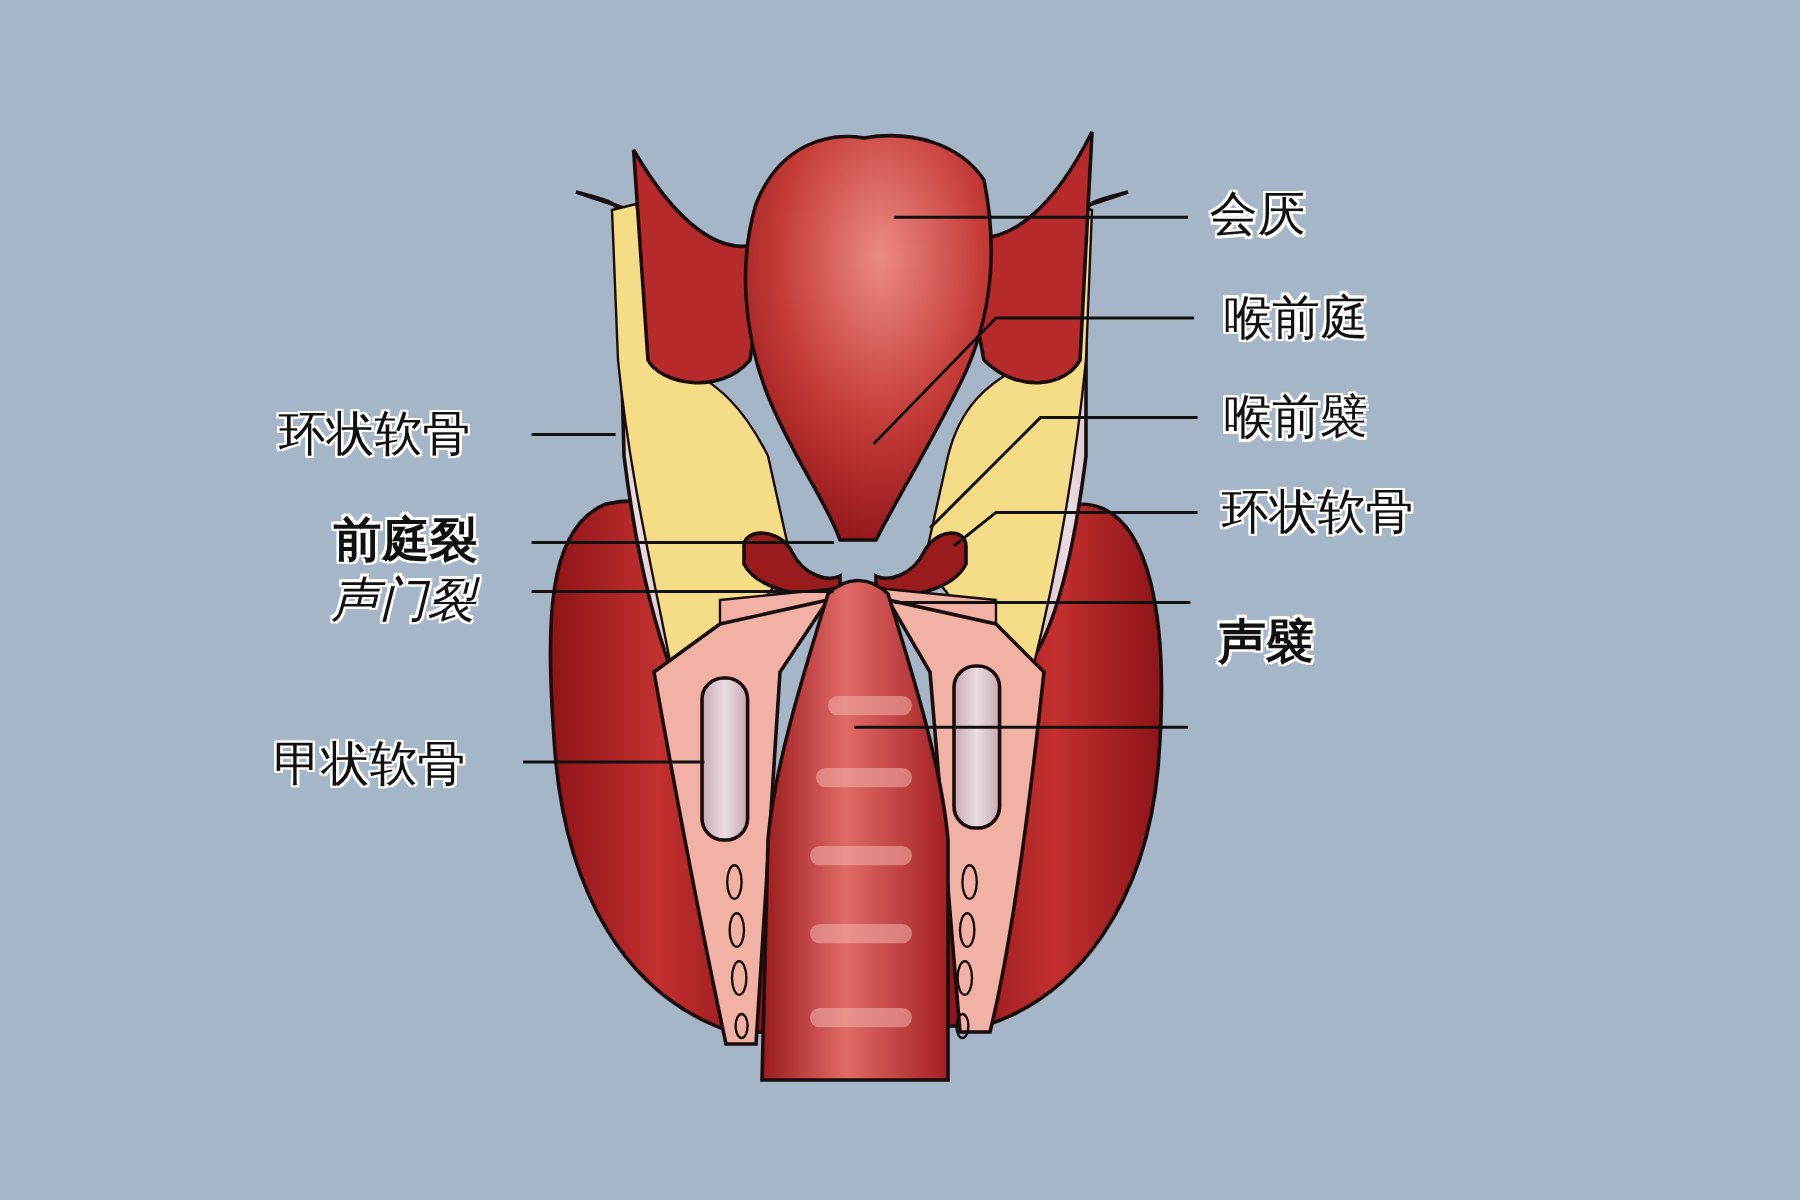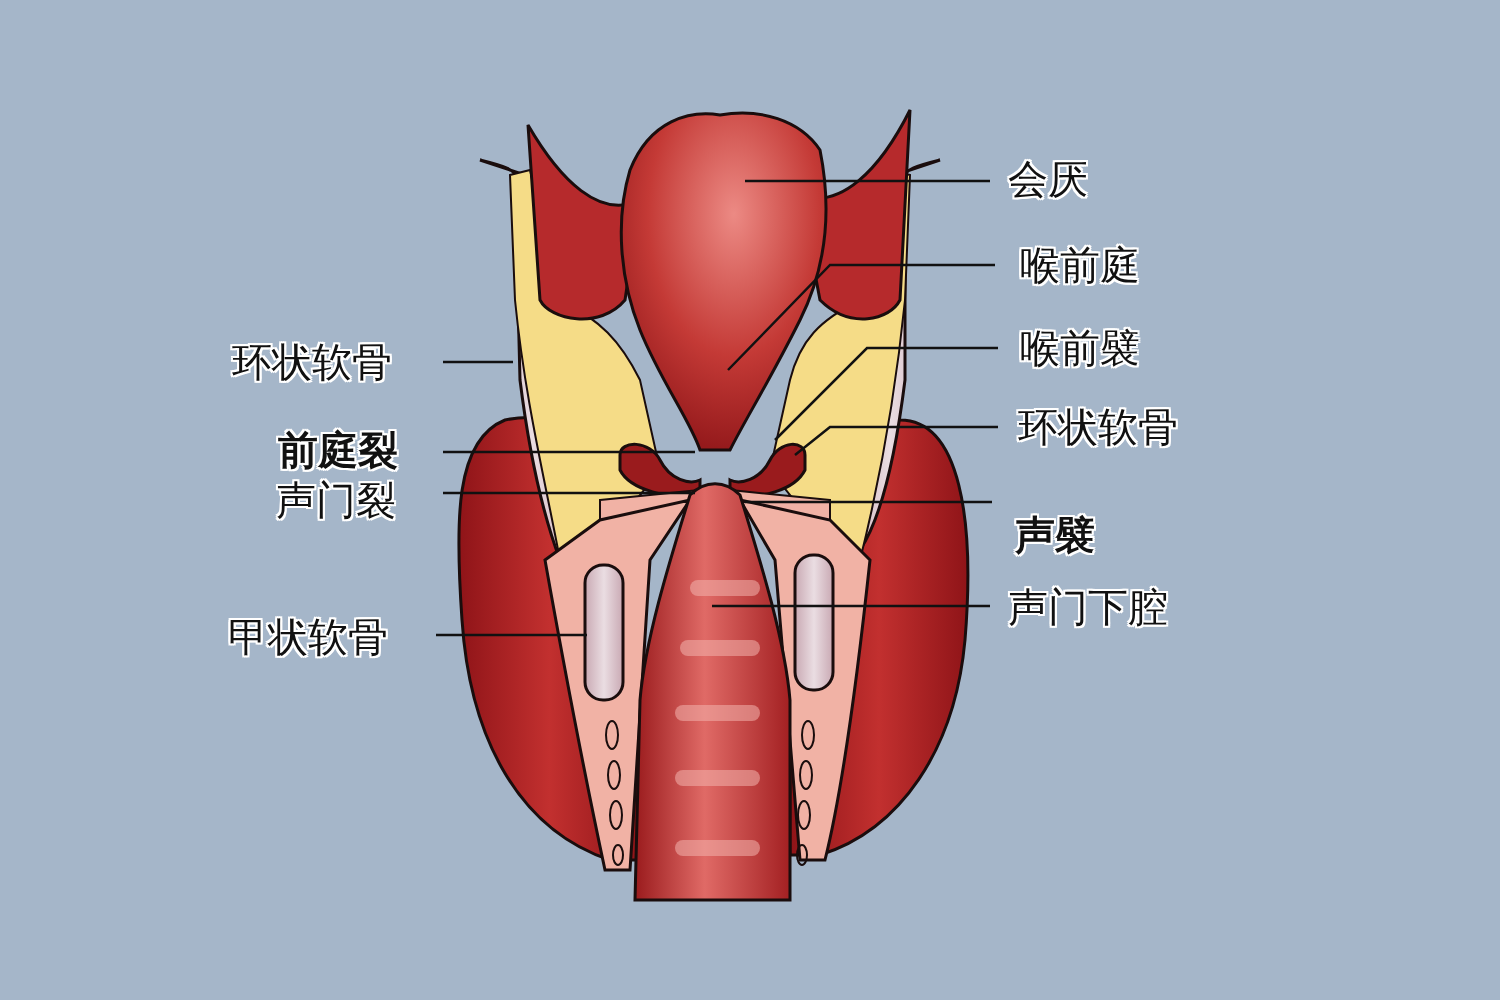--- a/index.html
+++ b/index.html
@@ -118,18 +118,17 @@
       <line x1="436" y1="635" x2="587" y2="635"></line>
     </g>
   </svg>
 
   
   <div class="label" style="left:1008px; top:157px;">会厌</div>
   <div class="label" style="left:1020px; top:243px;">喉前庭</div>
   <div class="label" style="left:1020px; top:326px;text-align:right;">喉前襞</div>
   <div class="label" style="left:1018px; top:405px;">环状软骨</div>
   <div class="label" style="left:1015px; top:513px;font-weight:bold;">声襞</div>
-  <div class="label" style="left:1008px; top:585px;">声门下腔</div>
   <div class="label" style="left:232px; top:340px;">环状软骨</div>
   <div class="label" style="left:278px; top:428px;font-weight:bold;">前庭裂</div>
-  <div class="label" style="left:276px; top:478px;">声门裂</div>
+  <div class="label" style="left:276px; top:478px;font-style:italic;">声门裂</div>
   <div class="label" style="left:228px; top:615px;">甲状软骨</div>
 </div>
 
 </body></html>

